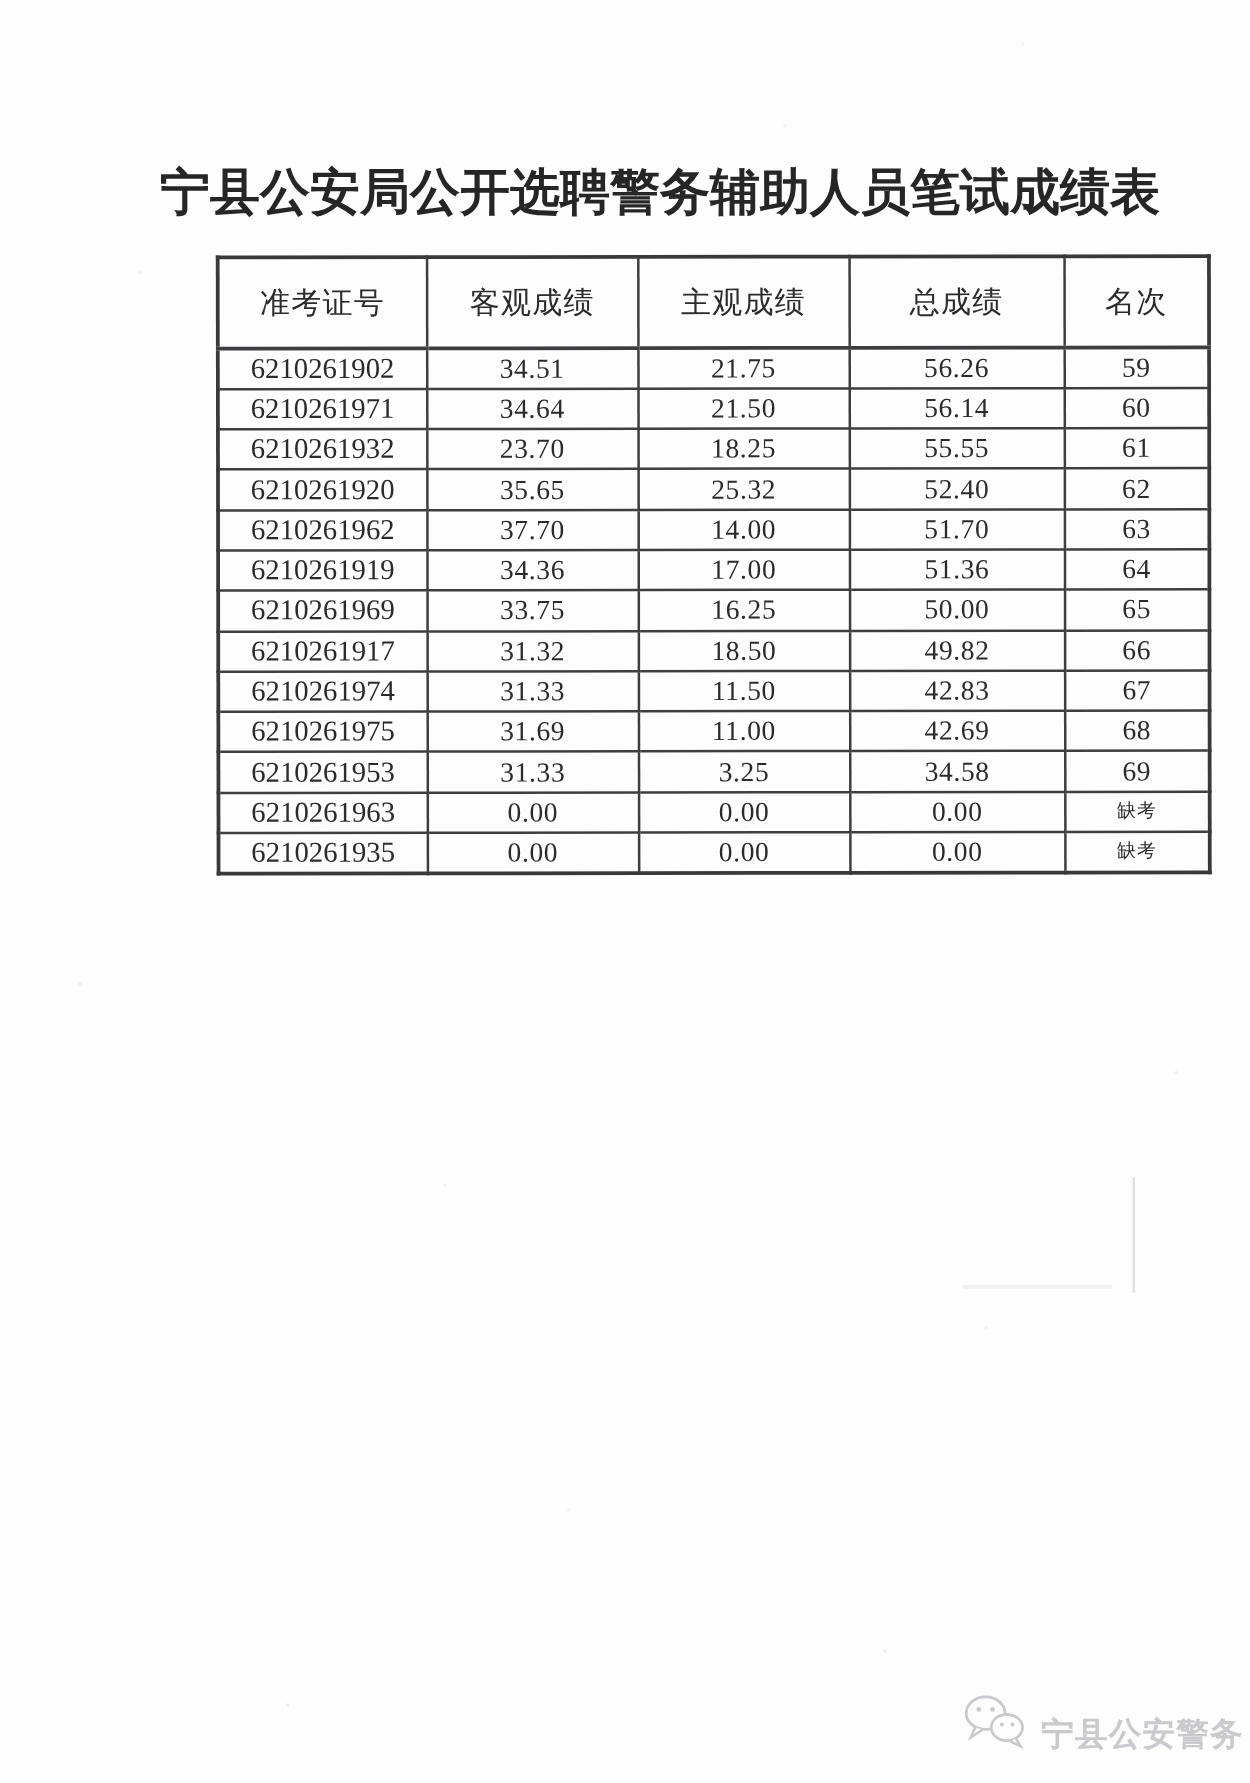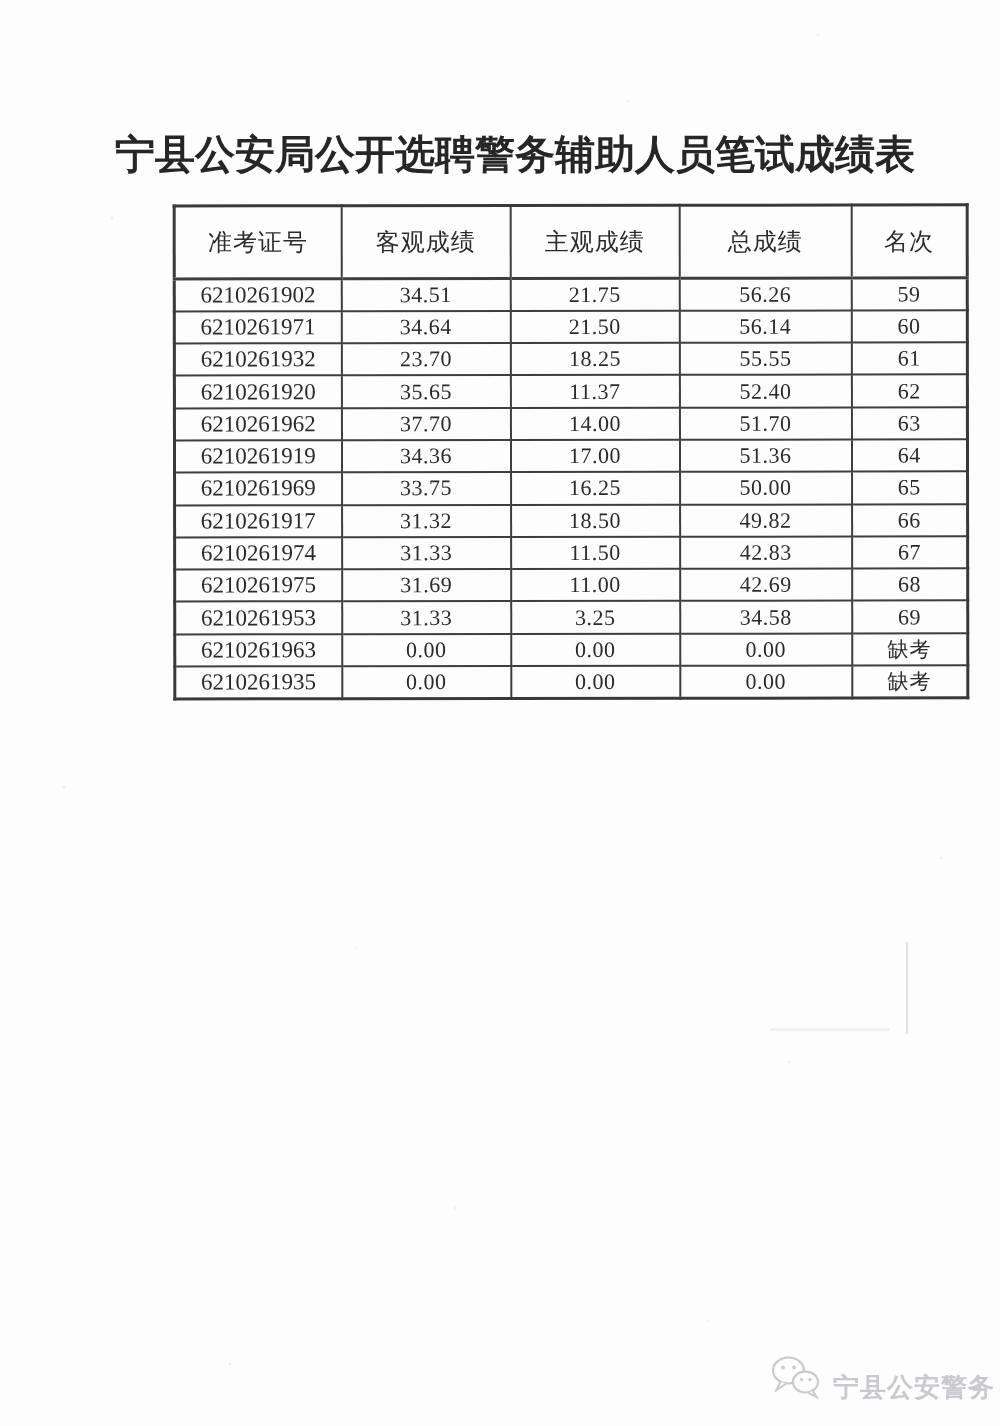--- a/index.html
+++ b/index.html
@@ -25,21 +25,21 @@
       radial-gradient(circle 1.5px at 941px 858px, rgba(130,130,150,.14) 0, rgba(130,130,150,0) 2px),
       radial-gradient(circle 1.5px at 230px 1364px,rgba(130,130,150,.18) 0, rgba(130,130,150,0) 2px),
       radial-gradient(circle 1.5px at 708px 1321px,rgba(130,130,150,.16) 0, rgba(130,130,150,0) 2px),
       radial-gradient(circle 1.5px at 455px 1208px,rgba(130,130,150,.14) 0, rgba(130,130,150,0) 2px),
       radial-gradient(circle 1.5px at 789px 1062px,rgba(130,130,150,.15) 0, rgba(130,130,150,0) 2px),
       radial-gradient(circle 1.5px at 356px 948px, rgba(130,130,150,.12) 0, rgba(130,130,150,0) 2px);
   }
 
   .doc-title {
     position: absolute;
-    left: 115px;
+    left: 128px;
     top: 128px;
     width: 783px;
     text-align: right;
     font-family: "Liberation Sans", sans-serif;
     font-weight: 700;
     font-size: 40px;
     line-height: 52px;
     letter-spacing: 0px;
     color: #262626;
     white-space: nowrap;
@@ -81,21 +81,21 @@
     letter-spacing: 1px;
   }
 
   table.score-table td {
     height: 32.3px;
     font-size: 22px;
     letter-spacing: 0.5px;
   }
 
   table.score-table td.col-id { font-size: 23px; letter-spacing: 0px; }
-  table.score-table td.cjk   { font-size: 21px; letter-spacing: 1px; }
+  table.score-table td.cjk   { font-size: 15px; letter-spacing: 1px; }
 
   table.score-table .c0 { width: 167px; }
   table.score-table .c1 { width: 169px; }
   table.score-table .c2 { width: 169px; }
   table.score-table .c3 { width: 172px; }
   table.score-table .c4 { width: 116px; }
 
   
   .scan-artifact {
     position: absolute;
@@ -171,21 +171,21 @@
           <tr>
             <td class="c0 col-id">6210261932</td>
             <td class="c1">23.70</td>
             <td class="c2">18.25</td>
             <td class="c3">55.55</td>
             <td class="c4">61</td>
           </tr>
           <tr>
             <td class="c0 col-id">6210261920</td>
             <td class="c1">35.65</td>
-            <td class="c2">11.37</td>
+            <td class="c2">25.32</td>
             <td class="c3">52.40</td>
             <td class="c4">62</td>
           </tr>
           <tr>
             <td class="c0 col-id">6210261962</td>
             <td class="c1">37.70</td>
             <td class="c2">14.00</td>
             <td class="c3">51.70</td>
             <td class="c4">63</td>
           </tr>

